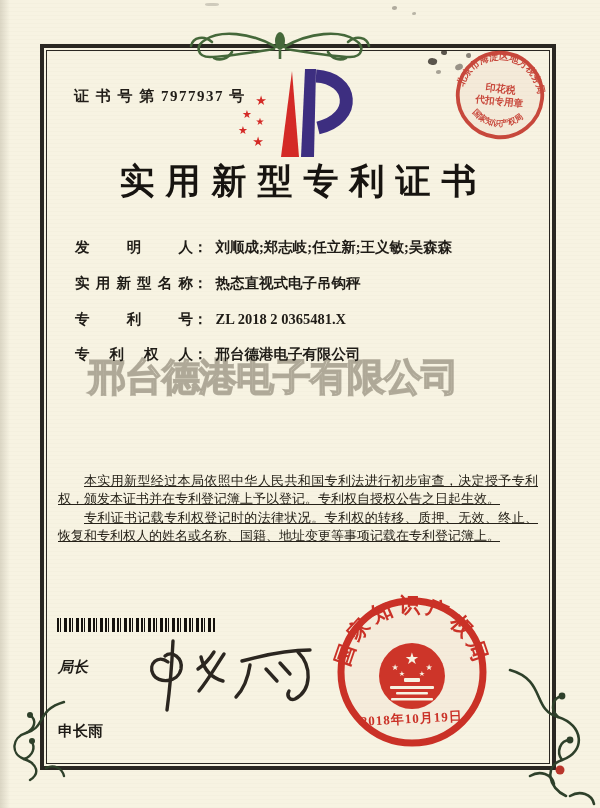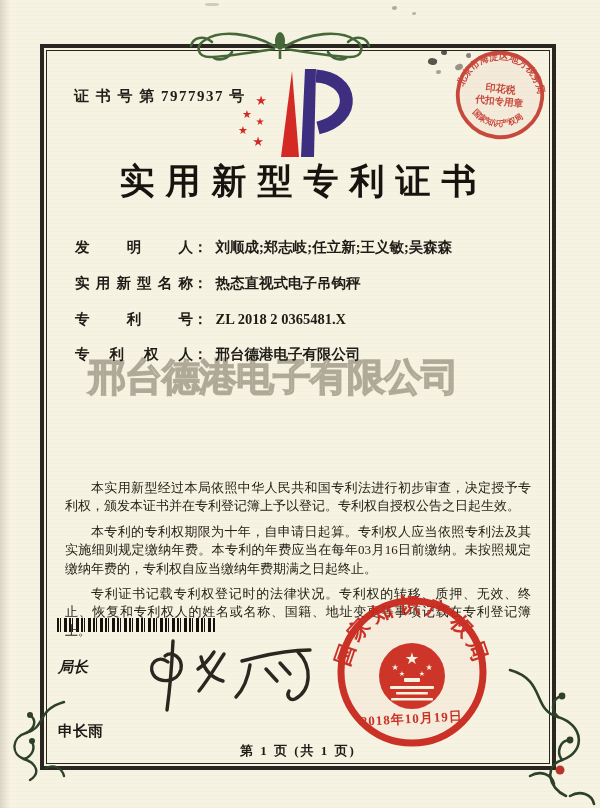--- a/index.html
+++ b/index.html
@@ -24,21 +24,21 @@
     -webkit-text-stroke:1.4px rgba(125,118,102,0.55);white-space:nowrap;z-index:1;}
   .fields{position:absolute;left:75px;top:230px;width:465px;z-index:2;}
   .frow{position:relative;height:35.8px;line-height:35.8px;font-size:14.5px;font-weight:600;white-space:nowrap;}
   .flabel{display:inline-block;width:118px;text-align:justify;text-align-last:justify;vertical-align:top;}
   .fcolon{margin-right:8px;}
   .fval{font-weight:600;}
   .grant{position:absolute;left:256px;top:0;}
   .grant .flabel{width:112px;}
   .paras{position:absolute;left:58px;top:472px;width:480px;font-size:13px;line-height:18.4px;
     text-align:justify;color:#262219;z-index:2;}
-  .paras p{margin:7px;text-indent:2em;}
+  .paras p{margin:0;text-indent:2em;text-decoration:underline;}
   .barcode{position:absolute;left:57px;top:618px;width:158px;height:14px;
     background:repeating-linear-gradient(90deg,#15120e 0 2px,transparent 2px 3px,#15120e 3px 4px,transparent 4px 7px,#15120e 7px 10px,transparent 10px 12px);}
   .director-title{position:absolute;left:58px;top:658px;font-size:15px;font-weight:700;
     font-family:"Liberation Sans","DejaVu Sans",sans-serif;font-style:italic;}
   .director-name{position:absolute;left:58px;top:686px;font-size:15px;font-weight:700;
     font-family:"Liberation Sans","DejaVu Sans",sans-serif;margin-top:36px;}
   .signature{position:absolute;left:138px;top:636px;width:186px;height:80px;}
   .tax-stamp{position:absolute;left:452px;top:47px;width:96px;height:96px;opacity:0.92;transform:rotate(6deg);}
   .cnipa-seal{position:absolute;left:332px;top:592px;width:160px;height:160px;opacity:0.95;z-index:3;}
   .footer{position:absolute;left:40px;top:742px;width:516px;text-align:center;font-size:13px;
@@ -134,21 +134,20 @@
     <div class="frow">
       <span class="flabel">专利号</span><span class="fcolon">：</span><span class="fval">ZL 2018 2 0365481.X</span>
     </div>
     <div class="frow">
       <span class="flabel">专利权人</span><span class="fcolon">：</span><span class="fval">邢台德港电子有限公司</span>
     </div>
   </div>
 
   <div class="paras">
     <p>本实用新型经过本局依照中华人民共和国专利法进行初步审查，决定授予专利权，颁发本证书并在专利登记簿上予以登记。专利权自授权公告之日起生效。</p>
-    <p>本专利的专利权期限为十年，自申请日起算。专利权人应当依照专利法及其实施细则规定缴纳年费。本专利的年费应当在每年03月16日前缴纳。未按照规定缴纳年费的，专利权自应当缴纳年费期满之日起终止。</p>
     <p>专利证书记载专利权登记时的法律状况。专利权的转移、质押、无效、终止、恢复和专利权人的姓名或名称、国籍、地址变更等事项记载在专利登记簿上。</p>
   </div>
 
   <div class="barcode"></div>
   <div class="director-title">局长</div>
   <div class="director-name">申长雨</div>
 
   <svg class="signature" viewBox="0 0 186 80">
     <g fill="none" stroke="#2b2620" stroke-width="3.4" stroke-linecap="round">
       <path d="M30,26 C20,18 10,28 15,38 C20,48 40,47 43,33 C45,22 34,14 27,20"></path>
@@ -205,14 +204,13 @@
 
   <div class="smudge s1"></div>
   <div class="smudge s2"></div>
   <div class="smudge s3"></div>
   <div class="smudge s4"></div>
   <div class="smudge s5"></div>
   <div class="smudge s6"></div>
   <div class="smudge s7"></div>
   <div class="smudge s8"></div>
 
-  <div class="footer">第 1 页 (共 1 页)</div>
 </div>
 
 </body></html>

